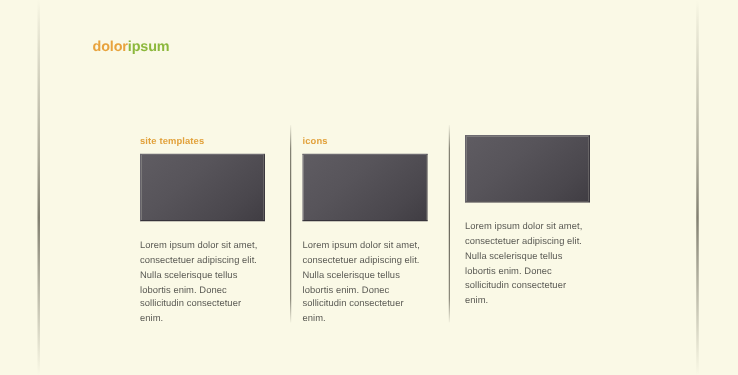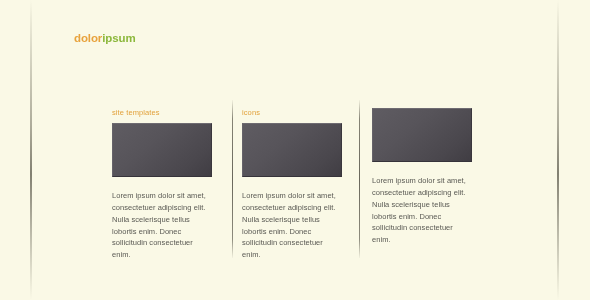--- a/index.html
+++ b/index.html
@@ -63,21 +63,21 @@
   }
   .column {
     width:100px;
     margin-right:30px;
     position:relative;
   }
   .column:last-child { margin-right:0; }
 
   .col-title {
     font-size:7.5px;
-    font-weight:normal;
+    font-weight:bold;
     color:#e2a23c;
     letter-spacing:0.1px;
     line-height:1.2;
     margin-bottom:6px;
     white-space:nowrap;
   }
 
   .thumb {
     width:100px;
     height:54px;

